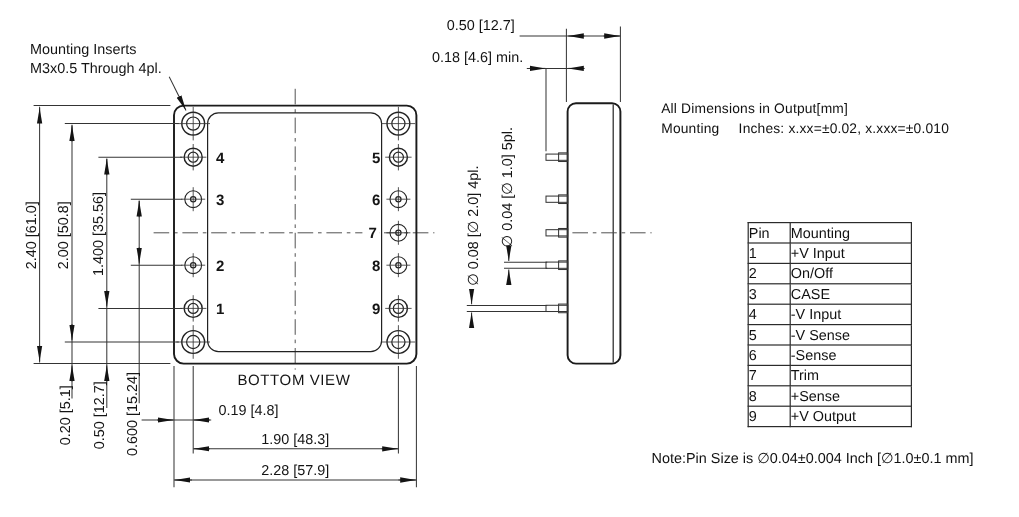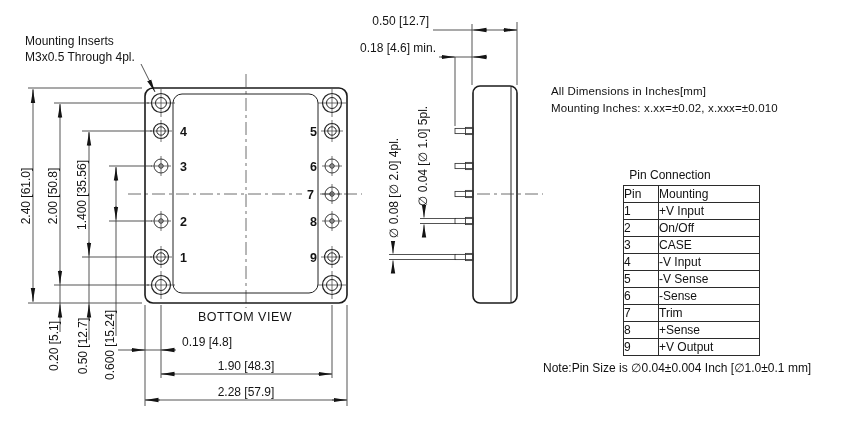--- a/index.html
+++ b/index.html
@@ -9,29 +9,29 @@
   svg text{font-family:"Liberation Sans",sans-serif;font-size:12px;fill:#141414;}
   .ol{stroke:#1b1b1b;stroke-width:1.6;fill:none;}
   .md{stroke:#222;stroke-width:1;fill:none;}
   .thin{stroke:#343434;stroke-width:0.85;fill:none;}
   .cl{stroke:#4a4a4a;stroke-width:0.8;fill:none;stroke-dasharray:13 4 3 4;}
   .pinnum{font-size:12.5px;font-weight:600;}
   .cap{font-size:12.5px;letter-spacing:0.5px;}
   .overlay{position:absolute;}
   #tolblock{left:551px;top:83px;font-size:11.5px;letter-spacing:0.15px;line-height:17px;white-space:nowrap;}
   #tolblock .ind3{margin-left:57px;}
-  #tolblock .inches{margin-left:3px;}
+  #tolblock .inches{margin-left:16px;}
   #tbl-title{left:613px;top:168px;width:114px;text-align:center;font-size:12px;}
   #tblwrap{left:623px;top:185px;}
   table{border-collapse:collapse;font-size:12px;}
   td,th{border:1px solid #2b2b2b;height:16px;padding:0;text-align:left;font-weight:normal;}
   table{border:1.4px solid #222;}
   .c-pin{width:34px;}
   .c-fn{width:100px;}
-  #notes{left:543px;top:360px;font-size:12px;line-height:16.5px;white-space:nowrap;}
+  #notes{left:543px;top:374px;font-size:12px;line-height:16.5px;white-space:nowrap;}
   #notes .n2{margin-left:29px;}
 </style>
 </head>
 <body>
 
 <div id="page">
 
 <svg width="849" height="431" viewBox="0 0 849 431">
   <defs>
     <marker id="arw" orient="auto" markerUnits="userSpaceOnUse" markerWidth="14" markerHeight="6" refX="13" refY="2.6">
@@ -190,27 +190,26 @@
       <line x1="389" y1="259.5" x2="456" y2="259.5" class="thin"></line>
       <line x1="393" y1="242" x2="393" y2="253.5" class="thin" marker-end="url(#arw)"></line>
       <line x1="393" y1="272" x2="393" y2="260.5" class="thin" marker-end="url(#arw)"></line>
       <text x="427" y="156" text-anchor="middle" transform="rotate(-90 427 156)">∅ 0.04 [∅ 1.0] 5pl.</text>
       <text x="398" y="188" text-anchor="middle" transform="rotate(-90 398 188)">∅ 0.08 [∅ 2.0] 4pl.</text>
     </g>
   </g>
 </svg>
 
 <div class="overlay" id="tolblock">
-  <div>All Dimensions in Inches[mm]</div>
+  <div>All Dimensions in Output[mm]</div>
   <div>
     <span>Mounting</span><span class="inches">Inches: x.xx=±0.02, x.xxx=±0.010</span>
   </div>
 </div>
 
-<div class="overlay" id="tbl-title">Pin Connection</div>
 <div class="overlay" id="tblwrap">
   <table>
     <tbody>
           <tr>
       <th class="c-pin">Pin</th>
       <th class="c-fn">Mounting</th>
     </tr>
     <tr>
             <td>1</td>
             <td>+V Input</td>

